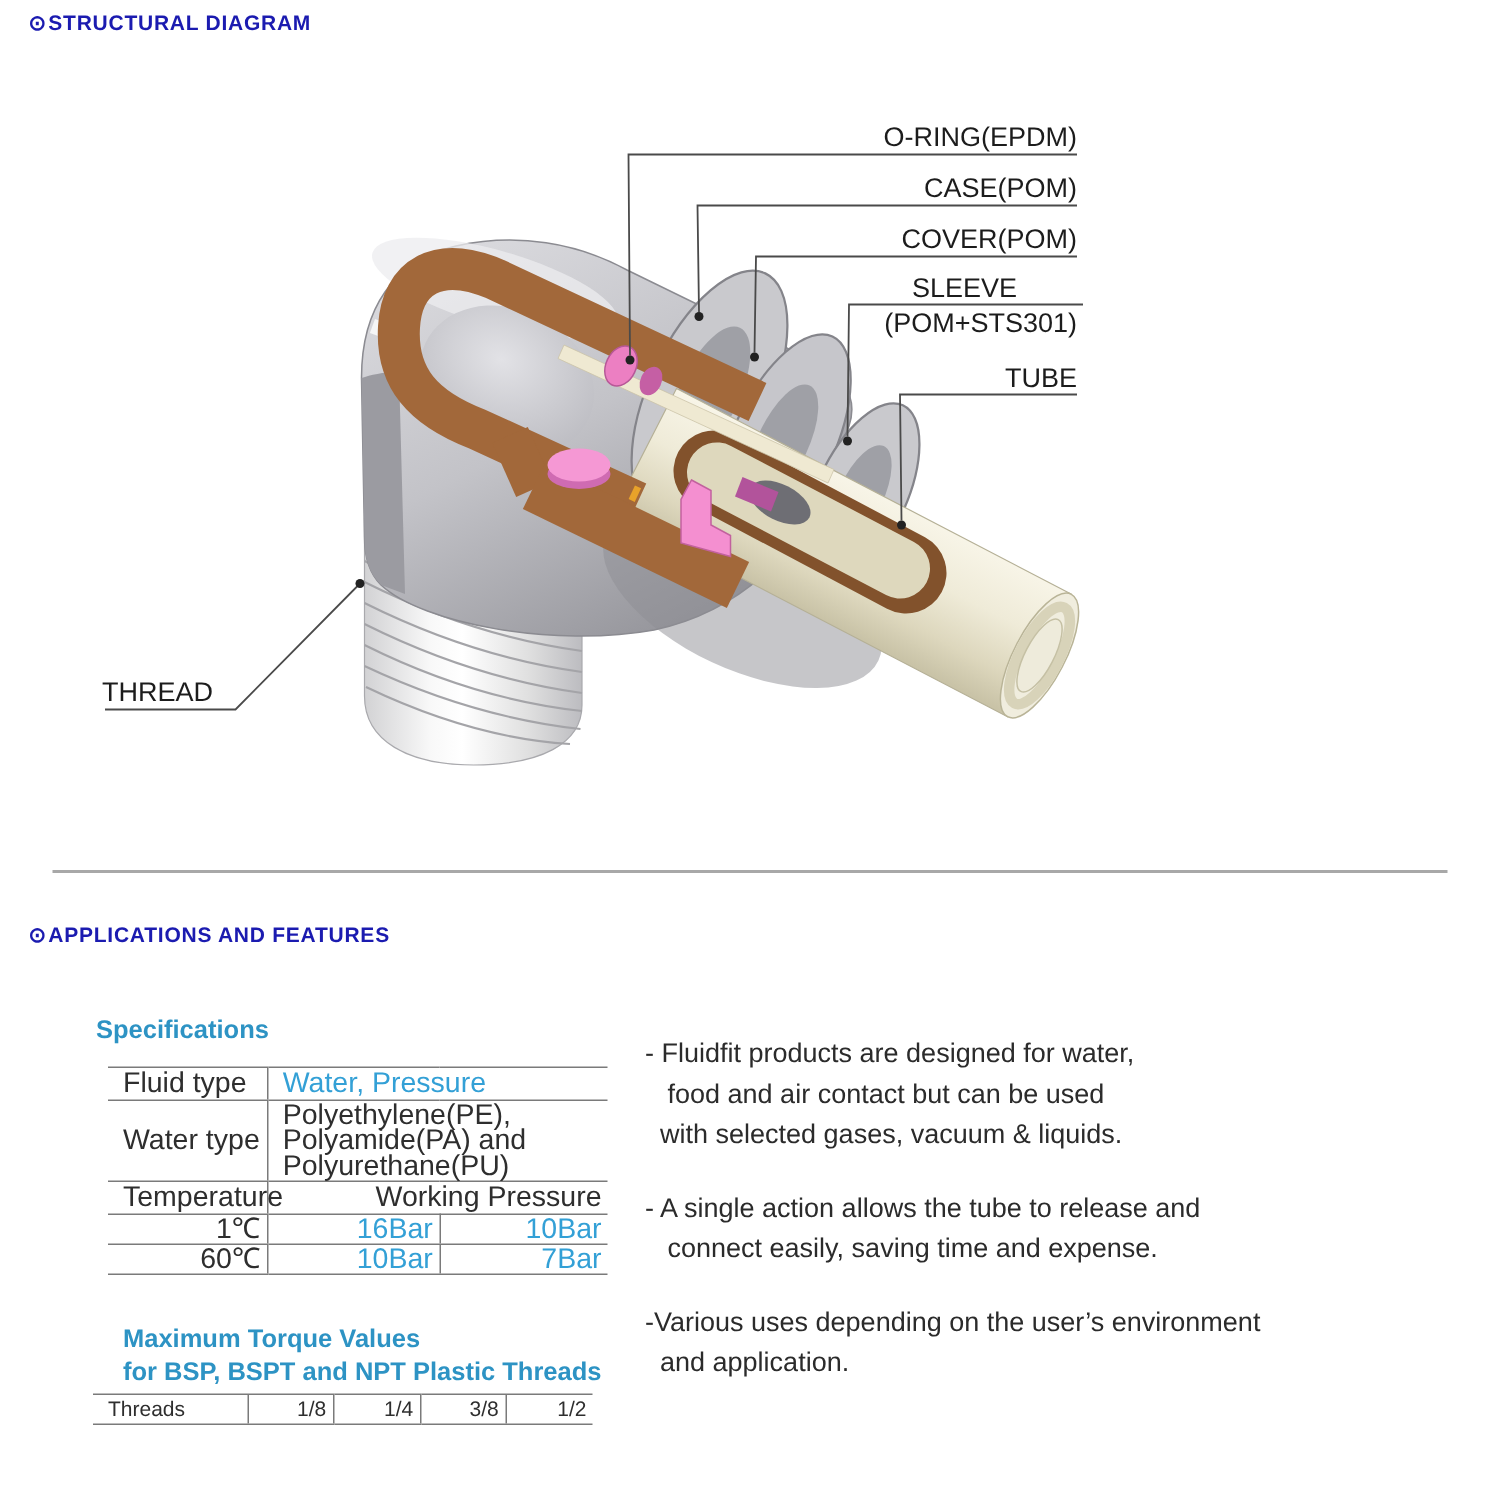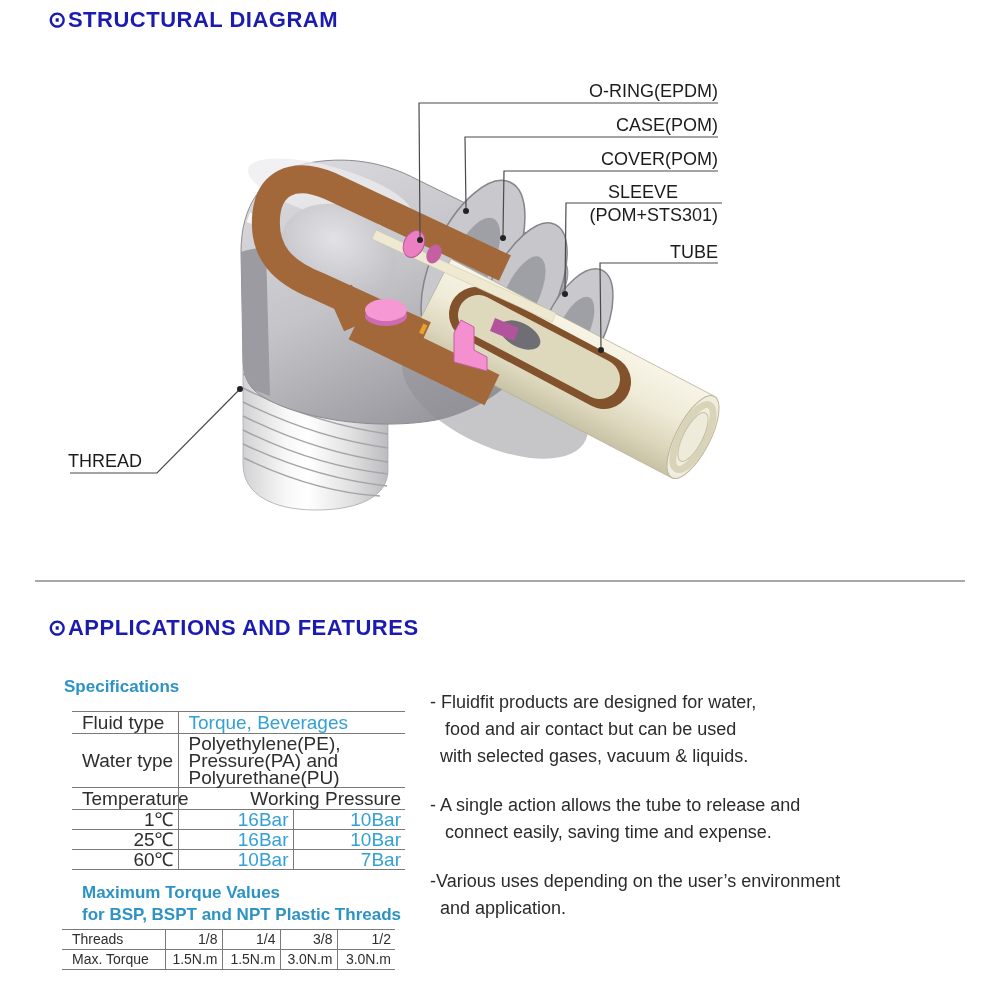--- a/index.html
+++ b/index.html
@@ -1,18 +1,18 @@
 <!DOCTYPE html>
 <html><head>
 <meta charset="utf-8">
 <style>
   html,body{margin:0;padding:0;background:#fff;}
   #page{position:relative;width:1000px;height:1000px;background:#ffffff;overflow:hidden;
         font-family:"Liberation Sans",sans-serif;color:#2b2b2b;}
-  .sec-title{position:absolute;left:48px;font-size:22px;font-weight:bold;color:#1b1bb0;
+  .sec-title{position:absolute;left:19px;font-size:14px;font-weight:bold;color:#1b1bb0;
              letter-spacing:.5px;white-space:nowrap;}
   .sec-title .bullet{font-weight:bold;margin-right:1px;}
   #divider{position:absolute;left:35px;top:580px;width:930px;height:2px;background:#a8a8a8;}
   .sub-head{position:absolute;color:#2d93c4;font-weight:bold;font-size:17px;line-height:22px;white-space:nowrap;}
   table{border-collapse:collapse;table-layout:fixed;}
   #spec-table{position:absolute;left:72px;top:711px;width:333px;font-size:19px;color:#2e2e2e;}
   #torque-table{position:absolute;left:62px;top:929px;width:333px;font-size:14px;color:#2e2e2e;}
   td{border-top:1px solid #7a7a7a;border-bottom:1px solid #7a7a7a;padding:1px 4px;
      text-align:right;vertical-align:middle;line-height:17px;}
   td.lbl{text-align:left;padding-left:10px;}
@@ -161,37 +161,32 @@
 
   <table id="spec-table">
     <colgroup>
         <col style="width:106px">
         <col style="width:115px">
         <col style="width:112px">
       </colgroup>
     <tbody>
         <tr style="height:22px;">
       <td class="lbl">Fluid type</td>
-      <td class="vdiv blue alft" colspan="2">Torque, Beverages</td>
+      <td class="vdiv blue alft" colspan="2">Water, Pressure</td>
     </tr>
     <tr style="height:38px;">
       <td class="lbl">Water type</td>
-      <td class="vdiv alft" colspan="2">Polyethylene(PE), Pressure(PA) and Polyurethane(PU)</td>
+      <td class="vdiv alft" colspan="2">Polyethylene(PE), Polyamide(PA) and Polyurethane(PU)</td>
     </tr>
     <tr style="height:22px;">
       <td class="lbl">Temperature</td>
       <td class="vdiv" colspan="2">Working Pressure</td>
     </tr>
     <tr style="height:18px;">
       <td>1℃</td>
-      <td class="vdiv blue">16Bar</td>
-      <td class="vdiv blue">10Bar</td>
-    </tr>
-    <tr style="height:18px;">
-      <td>25℃</td>
       <td class="vdiv blue">16Bar</td>
       <td class="vdiv blue">10Bar</td>
     </tr>
     <tr style="height:18px;">
       <td>60℃</td>
       <td class="vdiv blue">10Bar</td>
       <td class="vdiv blue">7Bar</td>
     </tr>
   </tbody>
     </table>
@@ -210,27 +205,20 @@
         <col style="width:58px">
       </colgroup>
     <tbody>
         <tr style="height:19px;">
       <td class="lbl">Threads</td>
       <td class="vdiv">1/8</td>
       <td class="vdiv">1/4</td>
       <td class="vdiv">3/8</td>
       <td class="vdiv">1/2</td>
     </tr>
-    <tr style="height:19px;">
-      <td class="lbl">Max. Torque</td>
-      <td class="vdiv">1.5N.m</td>
-      <td class="vdiv">1.5N.m</td>
-      <td class="vdiv">3.0N.m</td>
-      <td class="vdiv">3.0N.m</td>
-    </tr>
   </tbody>
     </table>
 
   <div id="features">
     <div class="feature">- Fluidfit products are designed for water,
    food and air contact but can be used
   with selected gases, vacuum &amp; liquids.</div>
     <div class="feature">- A single action allows the tube to release and
    connect easily, saving time and expense.</div>
     <div class="feature">-Various uses depending on the user’s environment

